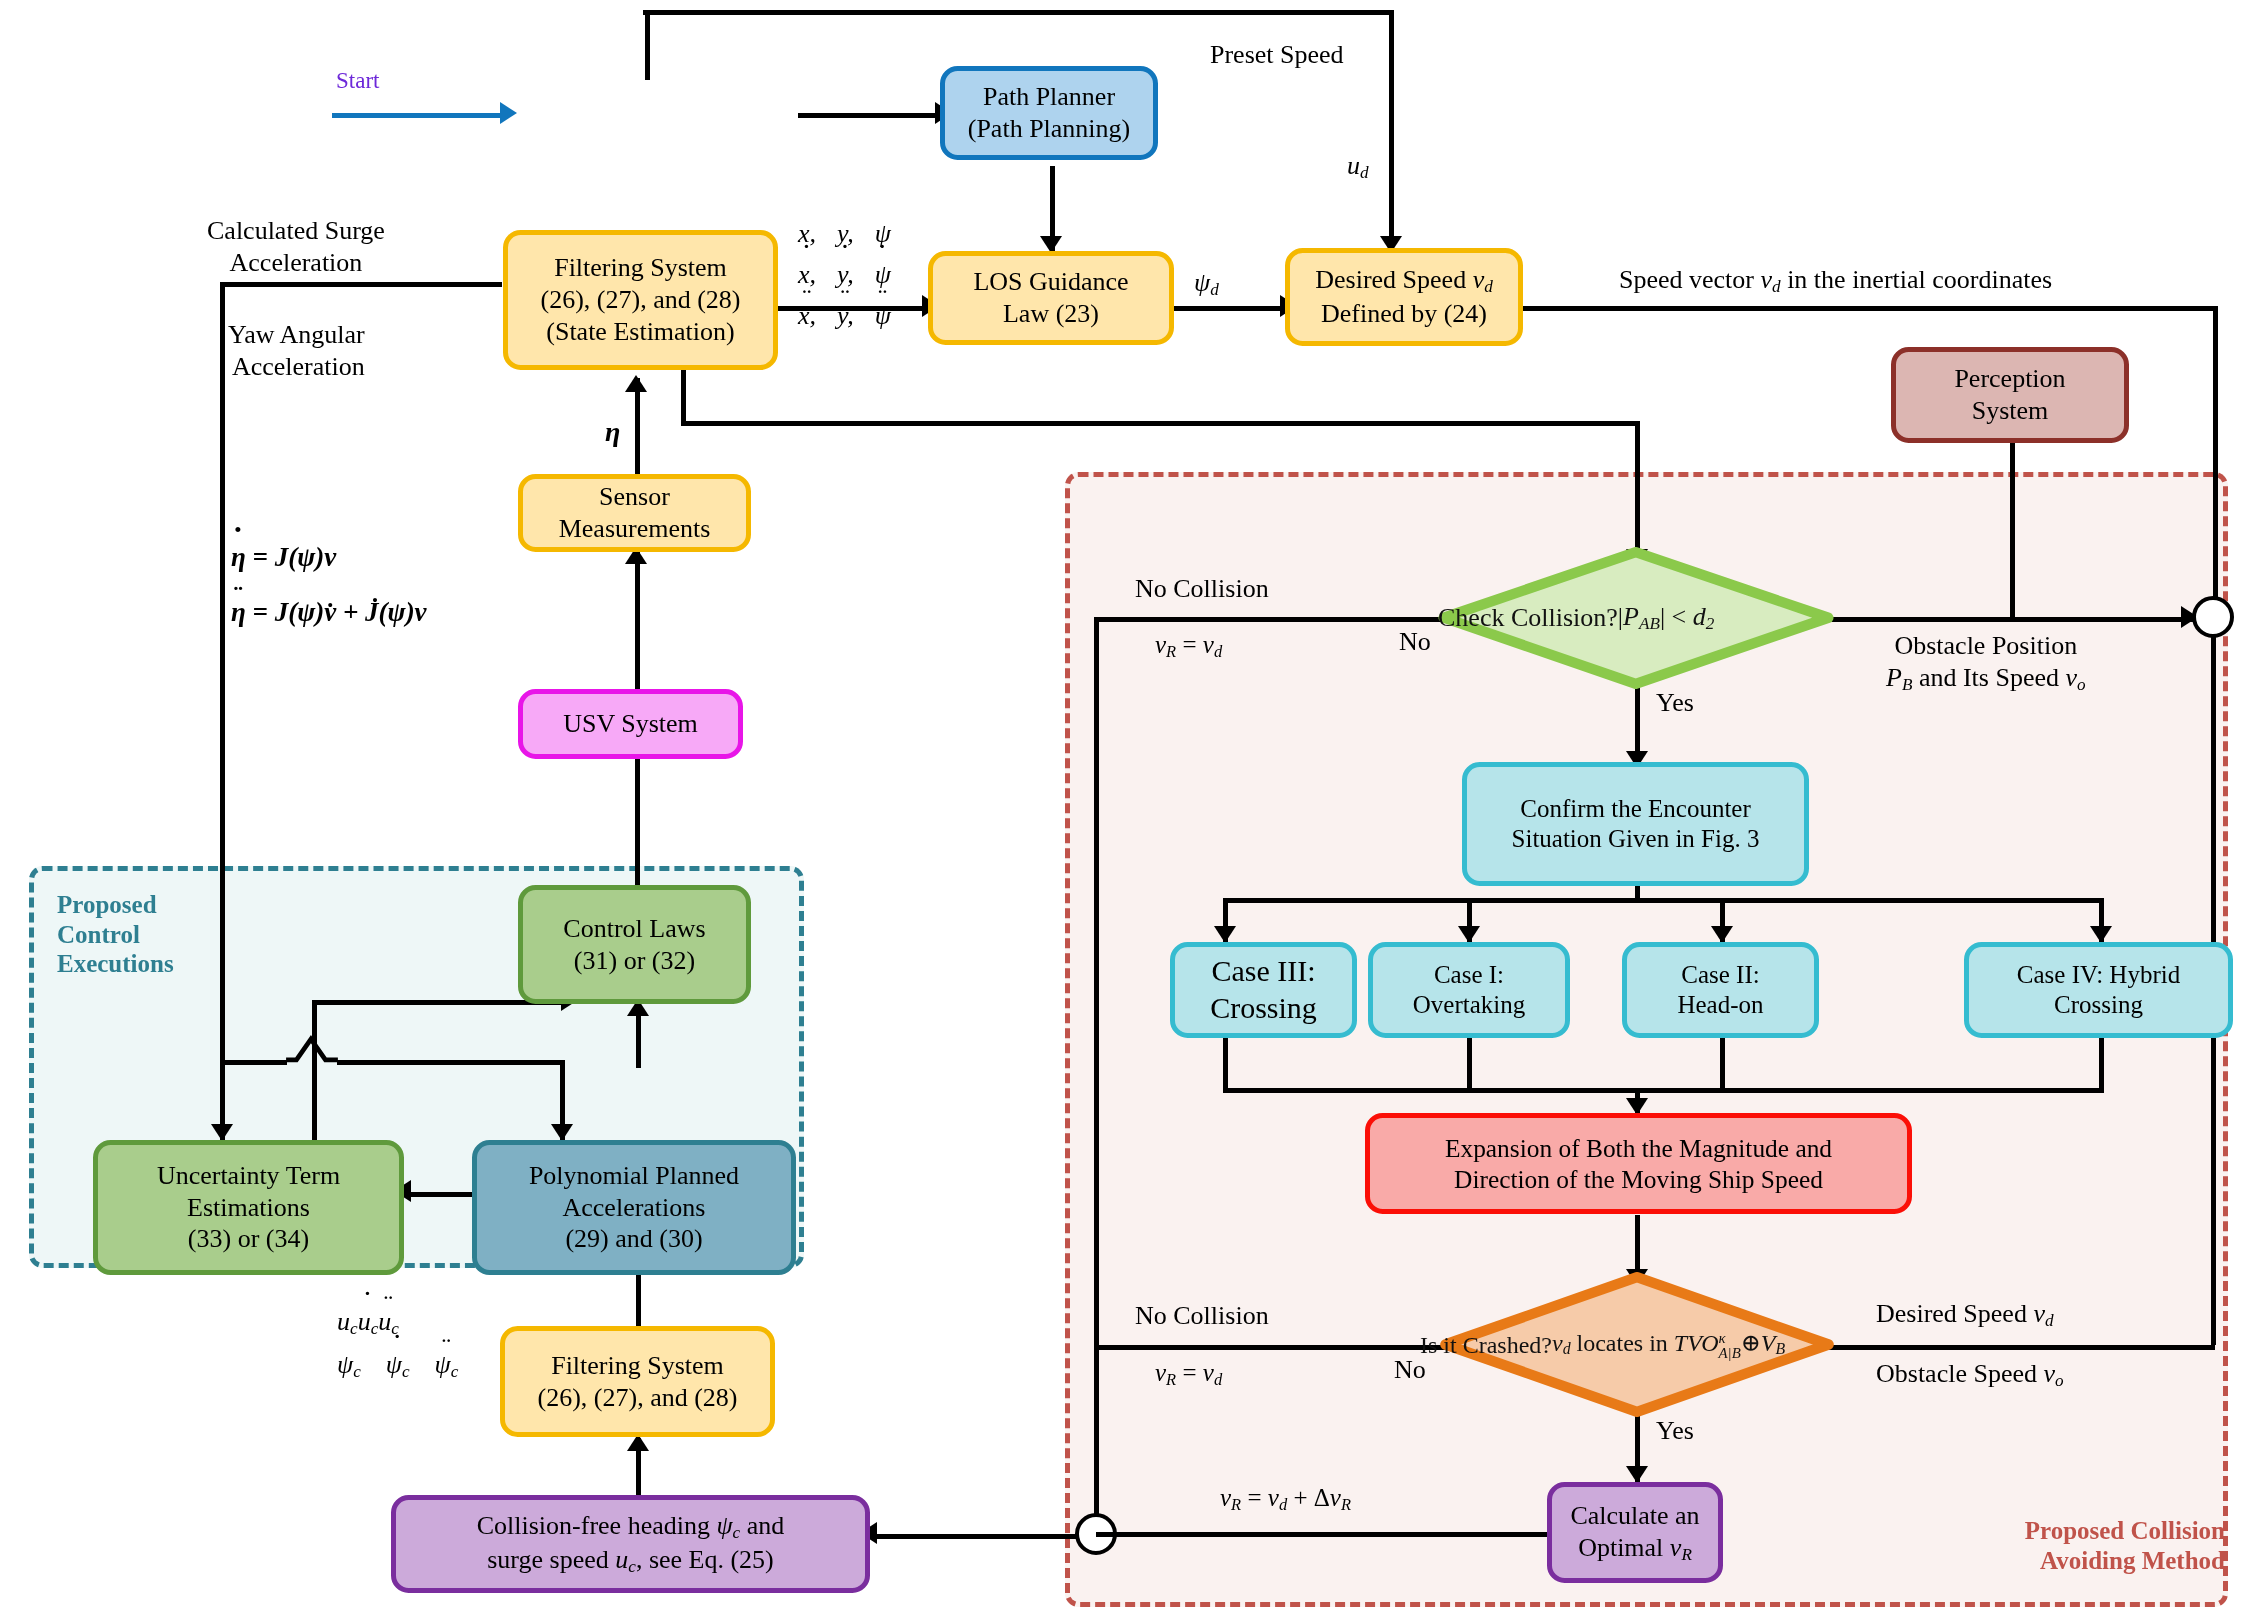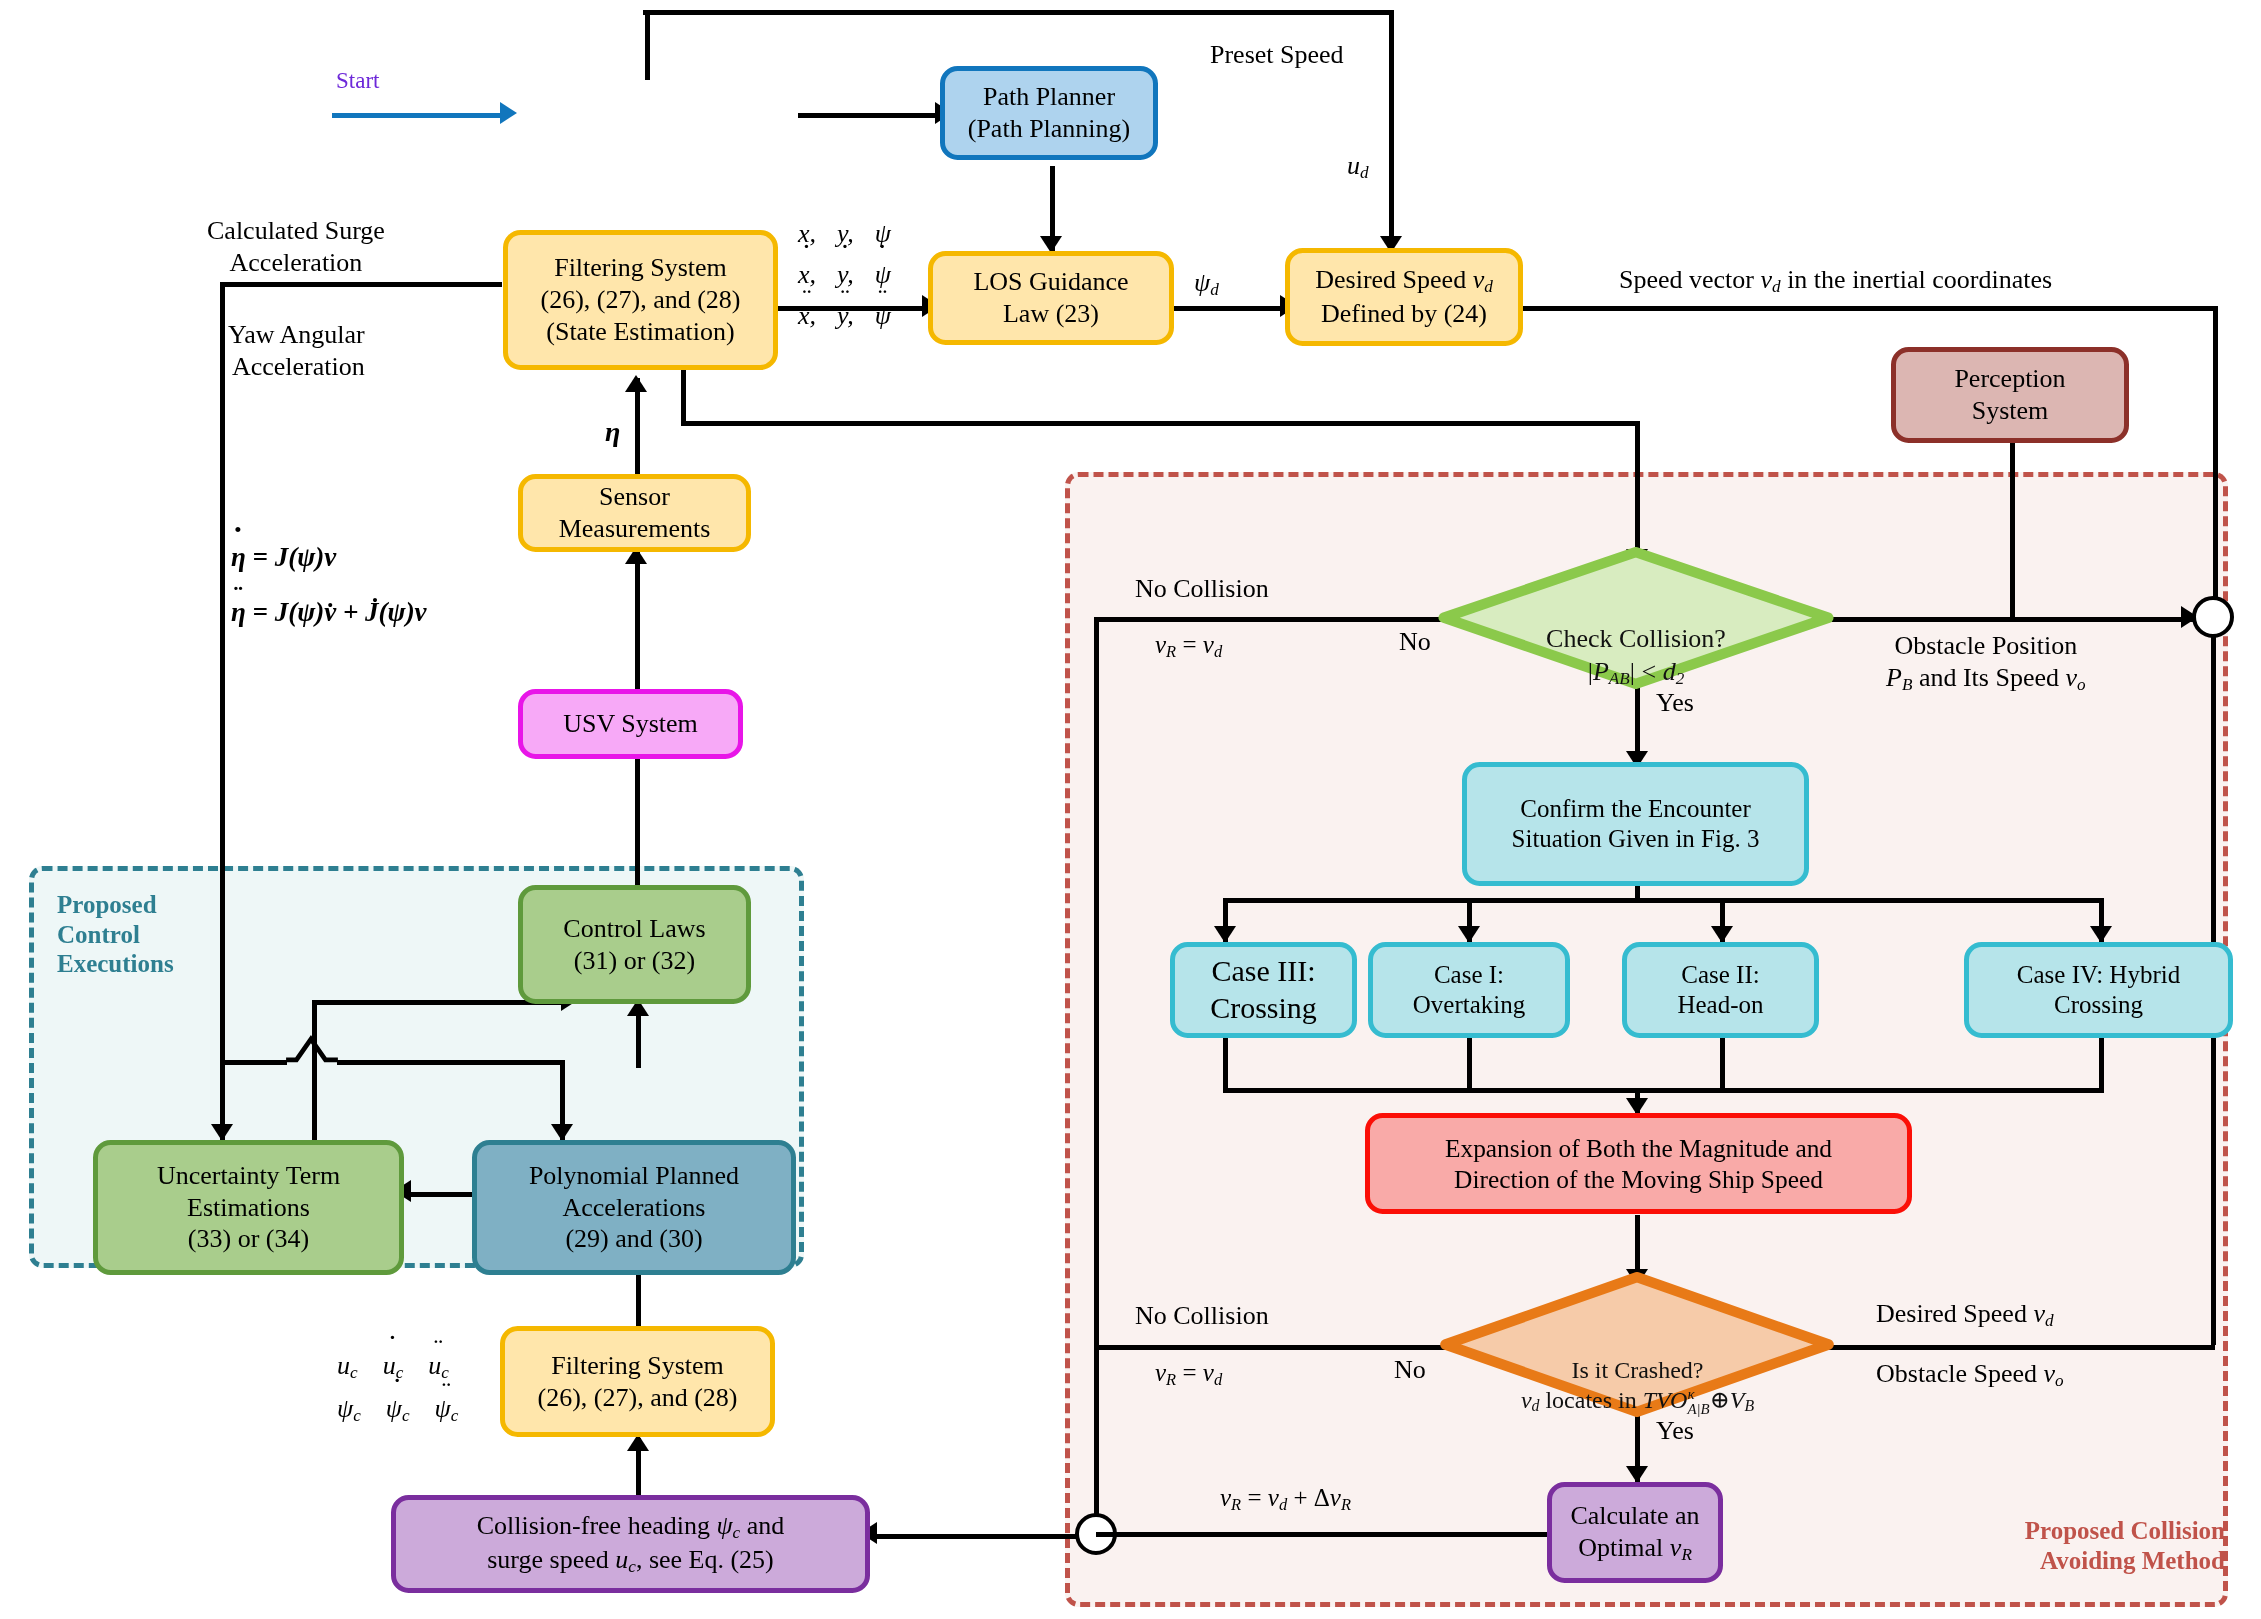--- a/index.html
+++ b/index.html
@@ -19,22 +19,22 @@
   .dashB{border:5.7px dashed #c0534a;border-radius:13.5px;background:#faf2f0;}
   .regtitle{position:absolute;font-weight:bold;line-height:1.18;}
   .arrow{position:absolute;width:0;height:0;}
   .ar-down{border-left:11.4px solid transparent;border-right:11.4px solid transparent;border-top:17.6px solid #000;}
   .ar-up{border-left:11.4px solid transparent;border-right:11.4px solid transparent;border-bottom:17.6px solid #000;}
   .ar-right{border-top:11.4px solid transparent;border-bottom:11.4px solid transparent;border-left:17.6px solid #000;}
   .ar-left{border-top:11.4px solid transparent;border-bottom:11.4px solid transparent;border-right:17.6px solid #000;}
   .ar-right-blue{border-top:11.4px solid transparent;border-bottom:11.4px solid transparent;border-left:17.6px solid #1176bd;}
   .diamond{position:absolute;}
   .diamond svg{display:block;}
-  .dtext{position:absolute;display:flex;flex-direction:column;align-items:center;
-         justify-content:flex-end;text-align:center;line-height:1.25;}
+  .dtext{position:absolute;display:flex;flex-direction:row;align-items:center;
+         justify-content:flex-start;text-align:center;line-height:1.25;}
   .junc{position:absolute;border-radius:50%;background:#fff;border:4.7px solid #000;box-sizing:border-box;}
   i.m{font-style:italic;}
   sub{font-size:.66em;font-style:italic;vertical-align:-0.22em;}
   .dot{position:relative;}
   .dot::after{content:"˙";position:absolute;left:50%;top:-0.70em;transform:translateX(-55%);
               font-size:1.25em;font-style:normal;}
   .ddot{position:relative;}
   .ddot::after{content:"¨";position:absolute;left:50%;top:-0.62em;transform:translateX(-52%);
                font-size:1.05em;font-style:normal;}
 </style>
@@ -389,21 +389,21 @@
   <div class="lbl" style="left:231px;top:541px;font-size:27px;font-weight:bold;">
     <i class="m dot">η</i>
     <span style="font-style:italic;">= J(ψ)v</span>
   </div>
   <div class="lbl" style="left:231px;top:596px;font-size:27px;font-weight:bold;">
     <i class="m ddot">η</i>
     <span style="font-style:italic;">= J(ψ)v̇ + J̇(ψ)v</span>
   </div>
 
   <div class="lbl" style="left:337px;top:1306px;font-size:26px;text-align:left;">
-    <div style="display:flex;gap:25px;margin-top:44px;">
+    <div style="display:flex;">
       <i class="m">u<sub>c</sub></i>
       <i class="m dot">u<sub>c</sub></i>
       <i class="m ddot">u<sub>c</sub></i>
     </div>
     <div style="display:flex;gap:25px;margin-top:9.3px;">
       <i class="m">ψ<sub>c</sub></i>
       <i class="m dot">ψ<sub>c</sub></i>
       <i class="m ddot">ψ<sub>c</sub></i>
     </div>
   </div>

